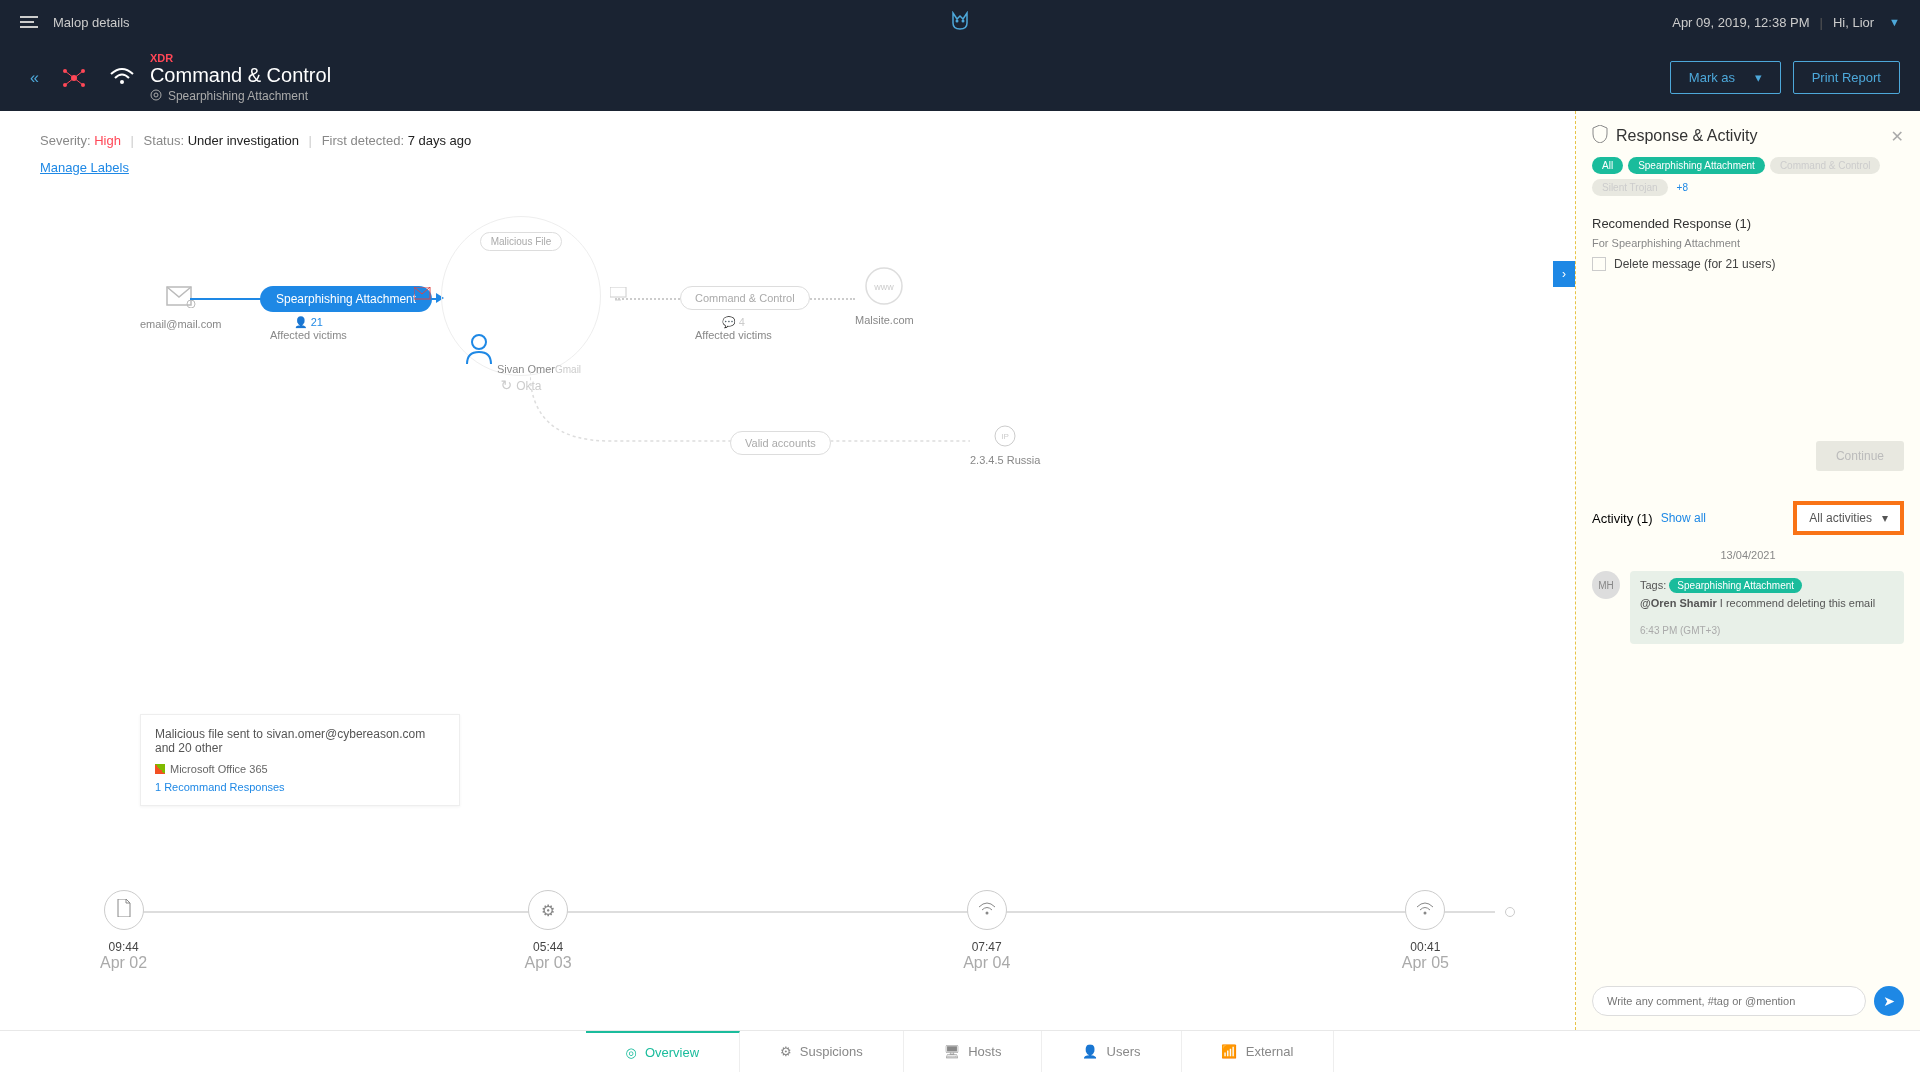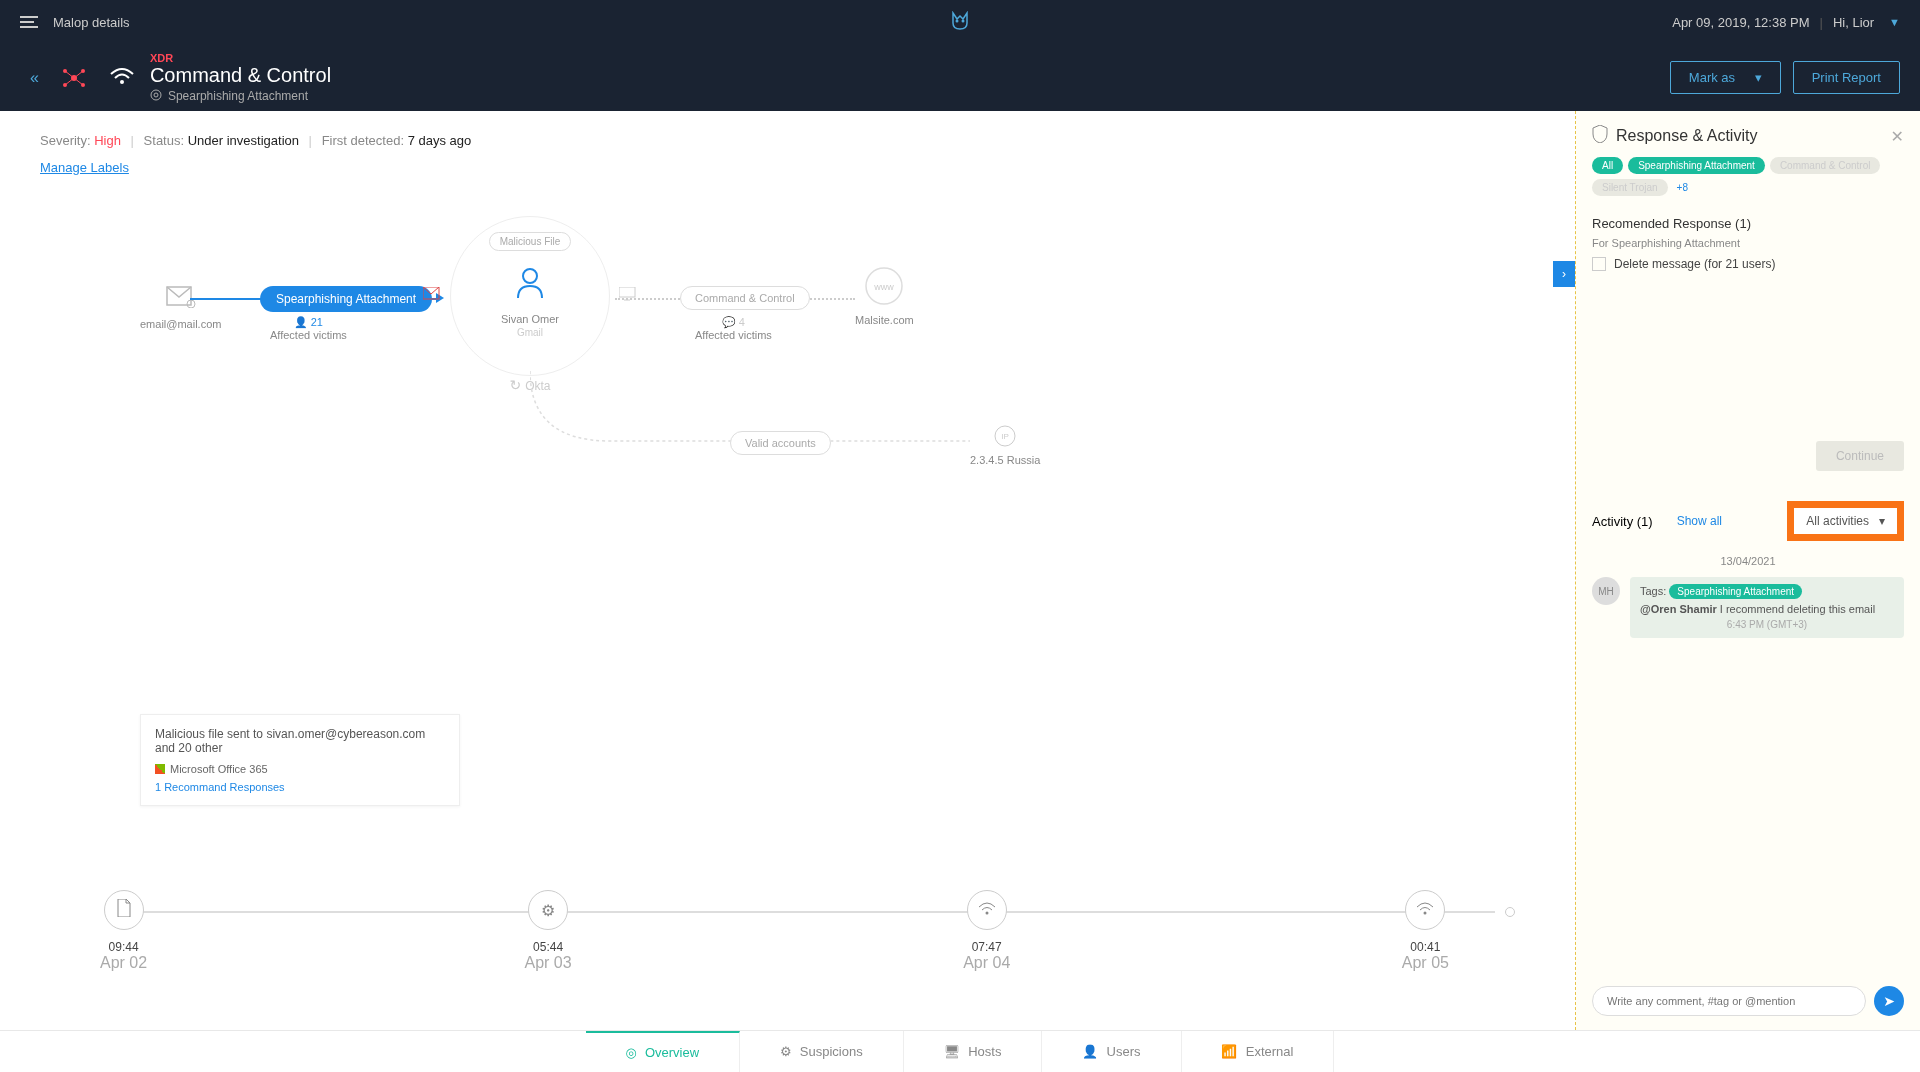--- a/index.html
+++ b/index.html
@@ -32,21 +32,21 @@
 .manage-link{color:#1e88e5;font-size:13px;text-decoration:underline;cursor:pointer;display:inline-block;margin-top:12px}
 .collapse-handle{position:absolute;right:0;top:150px;background:#1e88e5;color:#fff;width:22px;height:26px;display:flex;align-items:center;justify-content:center;cursor:pointer;font-size:12px}
 .graph{position:relative;height:380px;margin-top:30px}
 .g-node{position:absolute;display:flex;flex-direction:column;align-items:center;font-size:11px;color:#888}
 .g-email{left:100px;top:80px}
 .g-pill{background:#1e88e5;color:#fff;padding:6px 16px;border-radius:14px;font-size:12px;position:absolute;left:220px;top:80px;white-space:nowrap}
 .g-pill-light{background:#fff;border:1px solid #ddd;color:#aaa;padding:5px 14px;border-radius:13px;font-size:11px;position:absolute;white-space:nowrap}
 .g-arrow-line{position:absolute;height:2px;background:#1e88e5;top:92px;left:150px;width:250px}
 .g-arrow-head{position:absolute;left:396px;top:87px;width:0;height:0;border-left:8px solid #1e88e5;border-top:5px solid transparent;border-bottom:5px solid transparent}
 .g-dots-line{position:absolute;top:92px;height:0;border-top:2px dotted #ccc}
-.g-circle{position:absolute;left:410px;top:10px;width:160px;height:160px;border:1px solid #eee;border-radius:50%;display:flex;flex-direction:column;align-items:center;justify-content:center}
+.g-circle{position:absolute;left:401px;top:10px;width:160px;height:160px;border:1px solid #eee;border-radius:50%;display:flex;align-items:flex-end;justify-content:center}
 .g-badge{background:#fff;border:1px solid #ddd;color:#aaa;padding:3px 10px;border-radius:10px;font-size:10px;position:absolute;top:15px}
 .g-user-icon{color:#1e88e5;font-size:36px;margin-top:10px}
 .g-user-name{font-size:11px;color:#888;margin-top:4px}
 .g-center-sub{font-size:10px;color:#ccc;margin-top:2px}
 .info-card{position:absolute;left:100px;bottom:-220px;background:#fff;border:1px solid #eee;padding:12px 14px;font-size:12px;color:#555;width:320px;box-shadow:0 1px 3px rgba(0,0,0,0.05)}
 .attck-row{margin-top:6px;font-size:11px;color:#888}
 .attck-tag{background:#eaf3fb;color:#1e88e5;padding:3px 8px;border-radius:3px;font-size:11px;margin-right:4px;display:inline-flex;align-items:center;gap:3px}
 .ms-row{margin-top:8px;font-size:11px;color:#666;display:flex;align-items:center;gap:5px}
 .rec-link{color:#1e88e5;font-size:11px;margin-top:6px;display:block;cursor:pointer}
 .timeline{position:absolute;bottom:60px;left:100px;right:60px;height:80px}
@@ -64,30 +64,30 @@
 .tag-all{background:#1abc9c}
 .tag-sp{background:#1abc9c}
 .tag-muted{background:#e8e8e0;color:#ccc}
 .tag-more{color:#1e88e5;padding:3px 4px;font-size:10px;cursor:pointer}
 .sp-section{margin-top:20px}
 .sp-sec-title{font-size:13px;color:#333;font-weight:500}
 .sp-sec-sub{font-size:11px;color:#888;margin-top:6px}
 .sp-check-row{display:flex;align-items:center;gap:8px;margin-top:8px;font-size:12px;color:#444}
 .sp-check{width:14px;height:14px;border:1px solid #ccc;cursor:pointer}
 .sp-continue{margin-left:auto;background:#e8e8e0;color:#bbb;padding:8px 20px;font-size:12px;border:none;cursor:pointer;border-radius:3px;margin-top:170px;align-self:flex-end}
-.sp-activity-h{display:flex;align-items:center;gap:24px;margin-top:30px;font-size:13px}
+.sp-activity-h{display:flex;align-items:center;gap:8px;margin-top:30px;font-size:13px}
 .sp-show-all{color:#1e88e5;font-size:12px;cursor:pointer}
-.sp-filter{margin-left:auto;border:7px solid #f97316;padding:6px 12px;font-size:12px;color:#555;display:flex;align-items:flex-end;gap:10px;cursor:pointer;background:#fff}
+.sp-filter{margin-left:auto;border:4px solid #f97316;padding:6px 12px;font-size:12px;color:#555;display:flex;align-items:flex-end;gap:10px;cursor:pointer;background:#fff}
 .sp-date{text-align:center;font-size:11px;color:#888;margin-top:14px}
 .sp-post{display:flex;gap:10px;margin-top:10px}
 .sp-avatar{width:28px;height:28px;border-radius:50%;background:#ddd;color:#888;font-size:10px;display:flex;align-items:center;justify-content:center;flex-shrink:0}
 .sp-bubble{background:#e8f0e8;border-radius:4px;padding:8px 10px;font-size:11px;color:#555;flex:1}
 .sp-bubble-tag{background:#1abc9c;color:#fff;padding:2px 8px;border-radius:9px;font-size:10px}
 .sp-bubble-msg{margin-top:6px}
-.sp-bubble-time{text-align:center;font-size:10px;color:#aaa;margin-top:4px}
+.sp-bubble-time{text-align:left;font-size:10px;color:#aaa;margin-top:16px}
 .sp-input-row{margin-top:auto;display:flex;align-items:center;gap:8px;padding-top:10px}
 .sp-input{flex:1;border:1px solid #ddd;border-radius:16px;padding:8px 14px;font-size:11px;color:#aaa;background:#fff}
 .sp-send{width:30px;height:30px;border-radius:50%;background:#1e88e5;color:#fff;display:flex;align-items:center;justify-content:center;cursor:pointer;font-size:14px}
 .bottom-tabs{height:42px;border-top:1px solid #e8e8e8;display:flex;align-items:center;justify-content:center;gap:0;background:#fff}
 .btab{padding:0 40px;height:42px;display:flex;align-items:center;gap:8px;font-size:13px;color:#888;cursor:pointer;border-right:1px solid #eee}
 .btab.active{color:#1abc9c;border-top:2px solid #1abc9c}
 </style>
 </head>
 <body>
 

